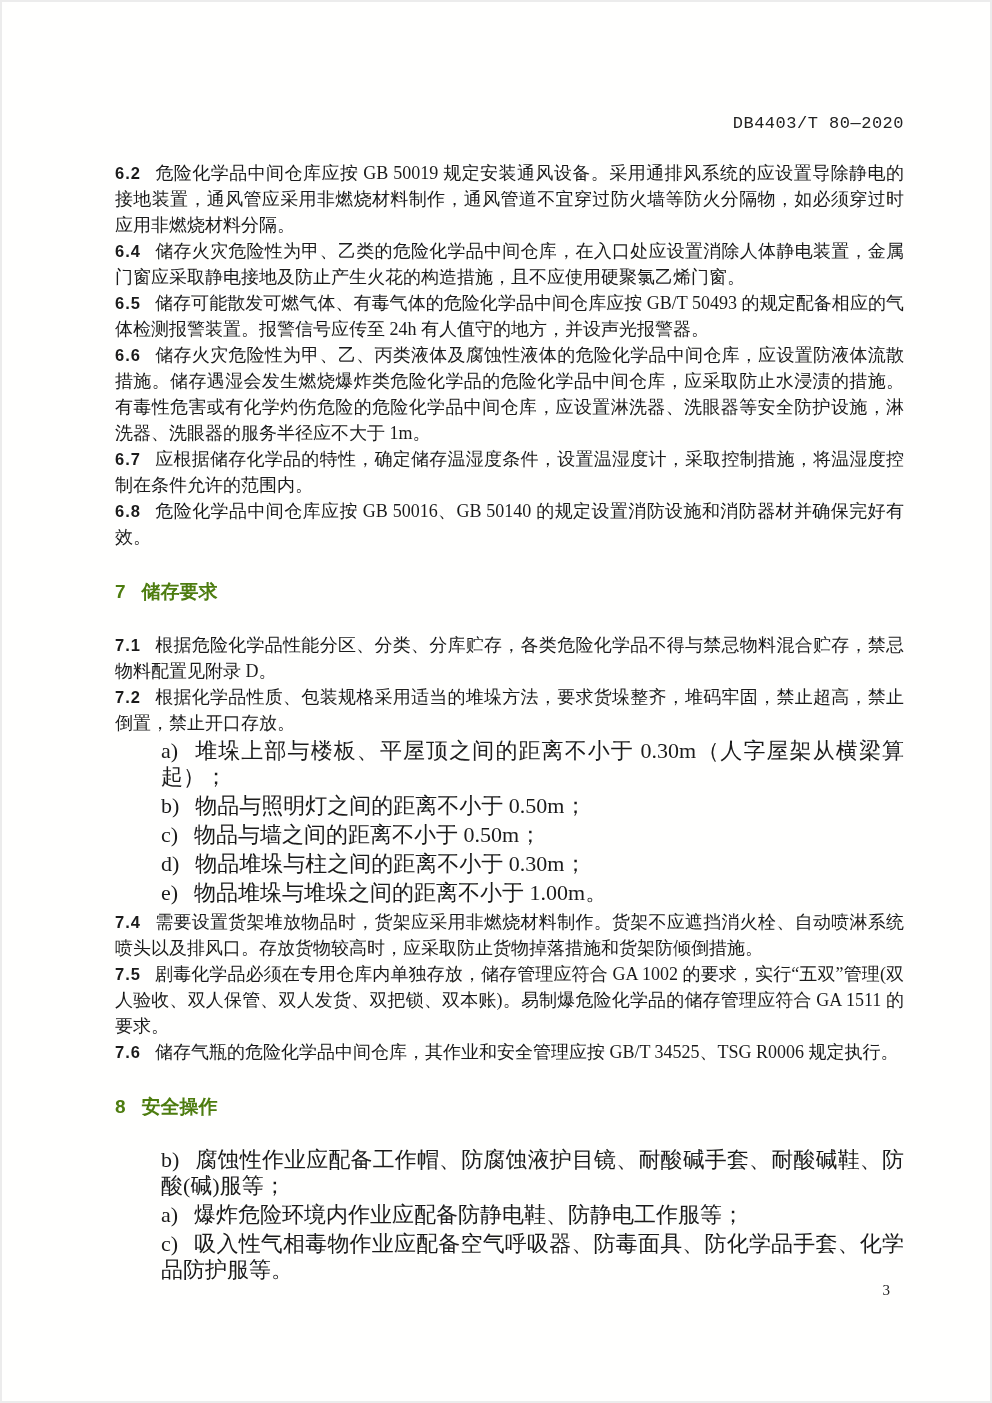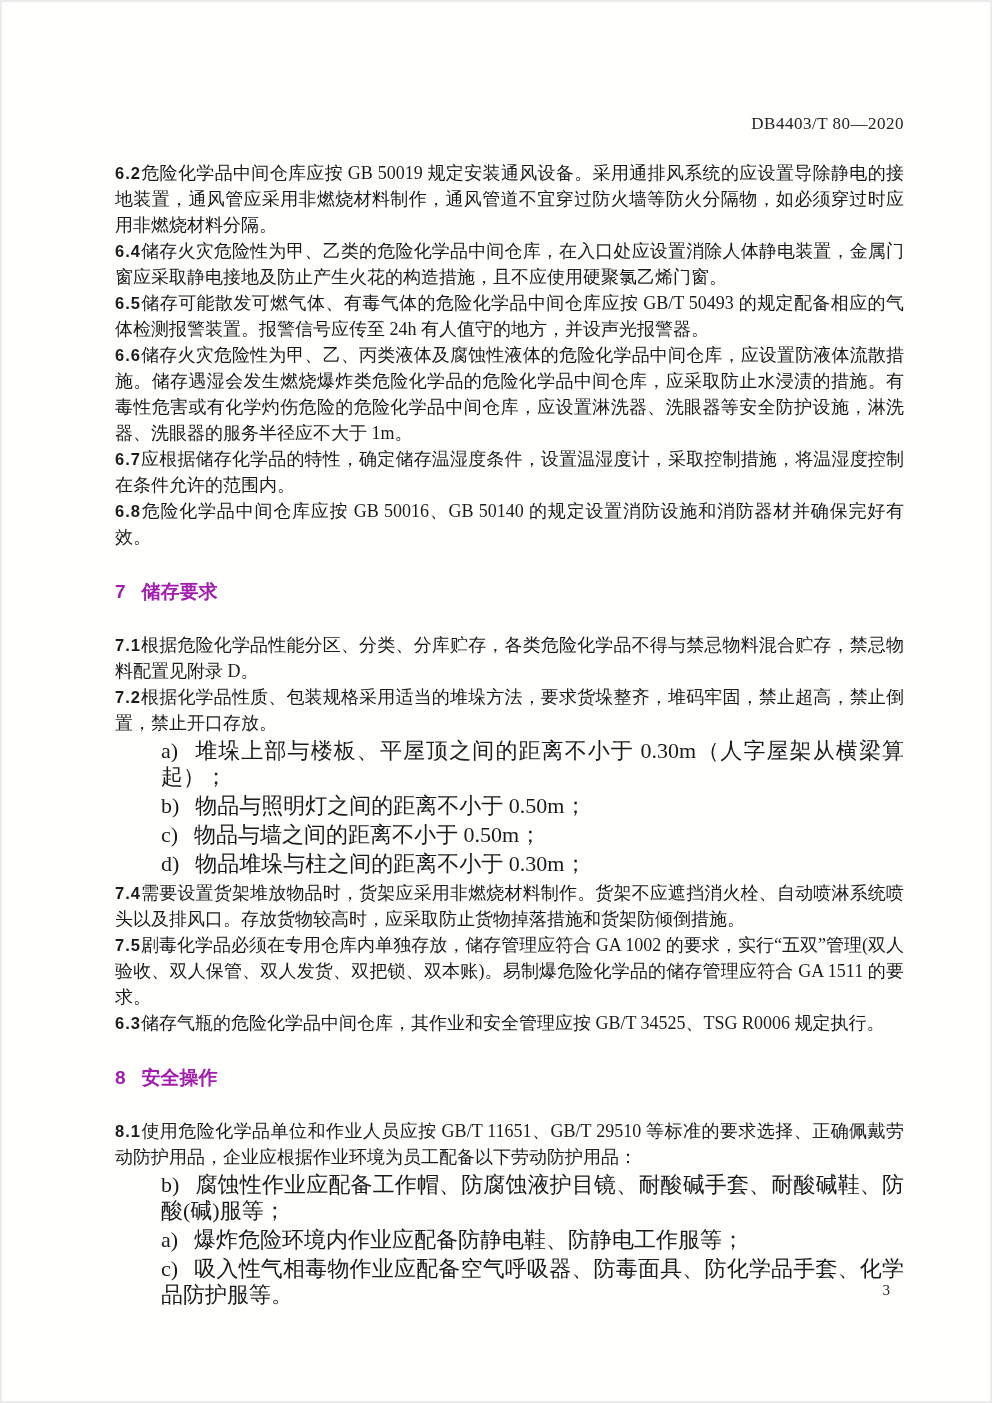--- a/index.html
+++ b/index.html
@@ -11,47 +11,48 @@
     background: #fffffe;
     box-sizing: border-box;
     padding: 112px 88px 0 115px;
     color: #1b1b1b;
     font-family: "Liberation Serif", "DejaVu Serif", serif;
     box-shadow: inset 0 0 0 2px #ececec;
     overflow: hidden;
   }
   .doc-header {
     text-align: right;
-    font-family: Liberation Serif, serif;
+    font-family: Liberation Mono, monospace;
     font-size: 17px;
     letter-spacing: 0.5px;
     line-height: 24px;
     margin-bottom: 24px;
     color: #222;
   }
   .clause {
     font-size: 18px;
     line-height: 26px;
     text-align: justify;
     margin: 0;
   }
   .cnum {
     font-family: "Liberation Sans", "DejaVu Sans", sans-serif;
     font-weight: 700;
     font-size: 16.5px;
     letter-spacing: 1px;
+    margin-right: 14px;
     white-space: nowrap;
   }
   .sec-heading {
     font-family: "Liberation Sans", "DejaVu Sans", sans-serif;
     font-size: 19px;
     font-weight: 700;
     line-height: 24px;
     margin: 30px 0 28px 0;
-    color: #a21caf;
+    color: #4d7c0f;
   }
   .hnum { margin-right: 16px; }
   .list { margin: 2px 0 2px 0; }
   .item {
     font-size: 22px;
     line-height: 26px;
     margin: 0 0 3px 0;
     padding-left: 46px;
     text-align: justify;
   }
@@ -93,31 +94,31 @@
     <p class="clause"><span class="cnum">7.1</span><span>根据危险化学品性能分区、分类、分库贮存，各类危险化学品不得与禁忌物料混合贮存，禁忌物料配置见附录 D。</span></p>
 
     <p class="clause"><span class="cnum">7.2</span><span>根据化学品性质、包装规格采用适当的堆垛方法，要求货垛整齐，堆码牢固，禁止超高，禁止倒置，禁止开口存放。</span></p>
 
 
     <div class="list">
       <p class="item"><span class="ilabel">a)</span><span>堆垛上部与楼板、平屋顶之间的距离不小于 0.30m（人字屋架从横梁算起）；</span></p>
       <p class="item"><span class="ilabel">b)</span><span>物品与照明灯之间的距离不小于 0.50m；</span></p>
       <p class="item"><span class="ilabel">c)</span><span>物品与墙之间的距离不小于 0.50m；</span></p>
       <p class="item"><span class="ilabel">d)</span><span>物品堆垛与柱之间的距离不小于 0.30m；</span></p>
+      <p class="item"><span class="ilabel">e)</span><span>物品堆垛与堆垛之间的距离不小于 1.00m。</span></p>
     </div>
 
     <p class="clause"><span class="cnum">7.4</span><span>需要设置货架堆放物品时，货架应采用非燃烧材料制作。货架不应遮挡消火栓、自动喷淋系统喷头以及排风口。存放货物较高时，应采取防止货物掉落措施和货架防倾倒措施。</span></p>
 
     <p class="clause"><span class="cnum">7.5</span><span>剧毒化学品必须在专用仓库内单独存放，储存管理应符合 GA 1002 的要求，实行“五双”管理(双人验收、双人保管、双人发货、双把锁、双本账)。易制爆危险化学品的储存管理应符合 GA 1511 的要求。</span></p>
 
-    <p class="clause"><span class="cnum">6.3</span><span>储存气瓶的危险化学品中间仓库，其作业和安全管理应按 GB/T 34525、TSG R0006 规定执行。</span></p>
+    <p class="clause"><span class="cnum">7.6</span><span>储存气瓶的危险化学品中间仓库，其作业和安全管理应按 GB/T 34525、TSG R0006 规定执行。</span></p>
 
     <h2 class="sec-heading"><span class="hnum">8</span><span>安全操作</span></h2>
 
-    <p class="clause"><span class="cnum">8.1</span><span>使用危险化学品单位和作业人员应按 GB/T 11651、GB/T 29510 等标准的要求选择、正确佩戴劳动防护用品，企业应根据作业环境为员工配备以下劳动防护用品：</span></p>
 
     <div class="list">
       <p class="item"><span class="ilabel">b)</span><span>腐蚀性作业应配备工作帽、防腐蚀液护目镜、耐酸碱手套、耐酸碱鞋、防酸(碱)服等；</span></p>
       <p class="item"><span class="ilabel">a)</span><span>爆炸危险环境内作业应配备防静电鞋、防静电工作服等；</span></p>
       <p class="item"><span class="ilabel">c)</span><span>吸入性气相毒物作业应配备空气呼吸器、防毒面具、防化学品手套、化学品防护服等。</span></p>
     </div>
 
   </main>
 
   <div class="page-number">3</div>

